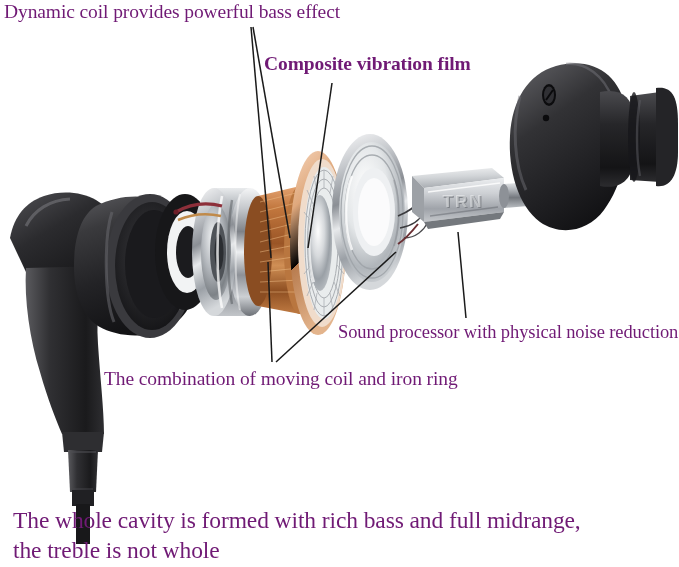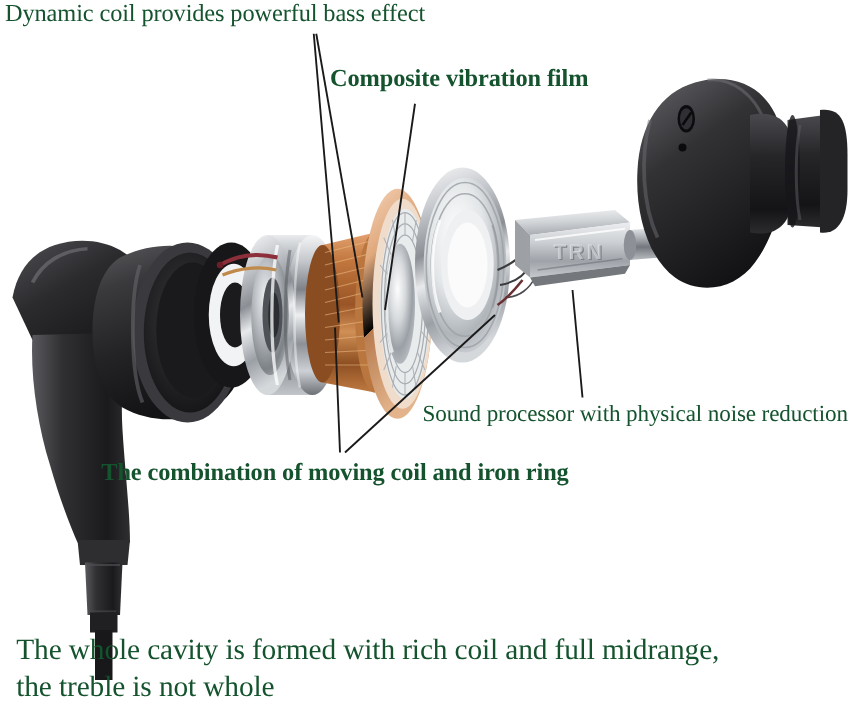--- a/index.html
+++ b/index.html
@@ -14,44 +14,43 @@
   }
   #canvas {
     position: relative;
     width: 679px;
     height: 567px;
     background: #ffffff;
     overflow: hidden;
   }
   .label {
     position: absolute;
-    color: #14532d;
+    color: #701a75;
     font-family: "Liberation Serif", "DejaVu Serif", serif;
     white-space: pre;
     line-height: 1.08;
     letter-spacing: -0.1px;
   }
   #label-dynamic-coil {
     left: 4px; top: 1px;
     font-size: 19.5px;
   }
   #label-composite-film {
     left: 264px; top: 53px;
     font-size: 19.5px;
     font-weight: bold;
   }
   #label-sound-processor {
     left: 338px; top: 323px;
     font-size: 18.5px;
   }
   #label-combination {
-    left: 81px; top: 368px;
+    left: 104px; top: 368px;
     font-size: 19.5px;
     line-height: 1.16;
-    font-weight: bold;
   }
   #label-summary {
     left: 13px; top: 505px;
     font-size: 23.5px;
     line-height: 1.28;
   }
   #leaders {
     position: absolute;
     left: 0; top: 0;
     width: 679px; height: 567px;
@@ -373,15 +372,15 @@
   </svg>
 
   <div class="label" id="label-dynamic-coil">Dynamic coil provides powerful bass effect</div>
 
   <div class="label" id="label-composite-film">Composite vibration film</div>
 
   <div class="label" id="label-sound-processor">Sound processor with physical noise reduction</div>
 
   <div class="label" id="label-combination"><span>The combination of moving coil and iron ring</span><br></div>
 
-  <div class="label" id="label-summary"><span>The whole cavity is formed with rich coil and full midrange,</span><br><span>the treble is not whole</span></div>
+  <div class="label" id="label-summary"><span>The whole cavity is formed with rich bass and full midrange,</span><br><span>the treble is not whole</span></div>
 
 </div>
 
 </body></html>

